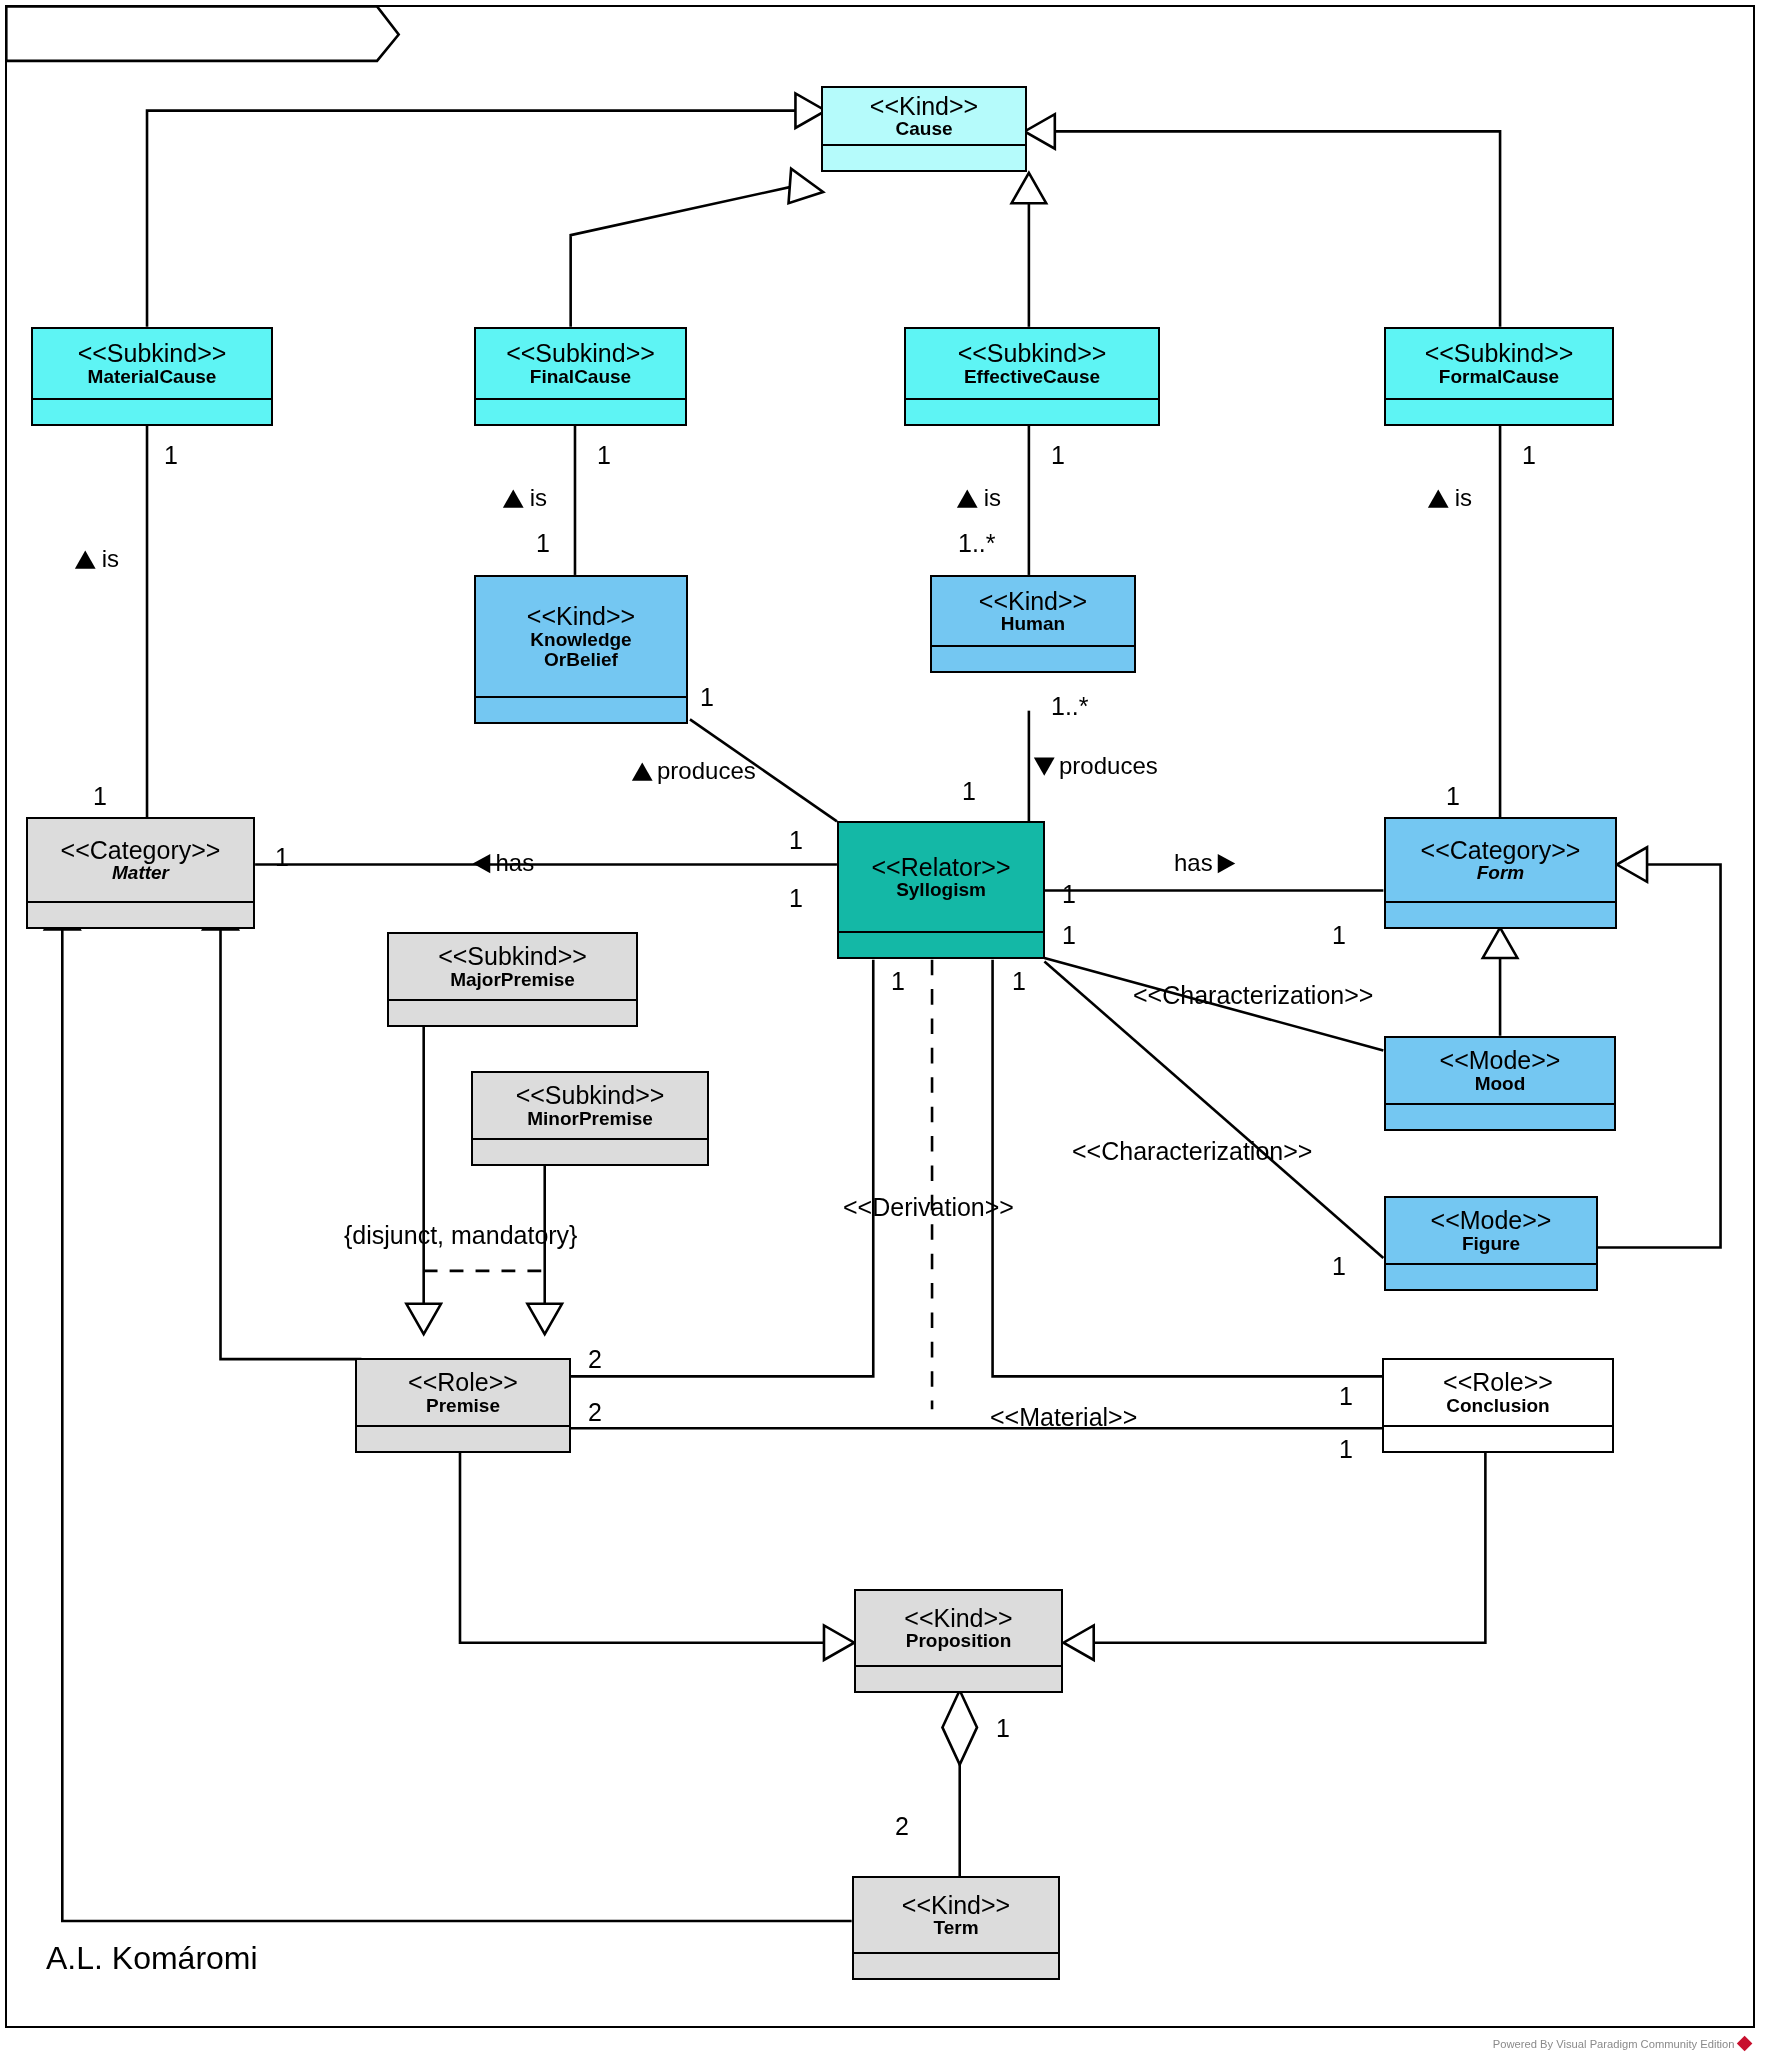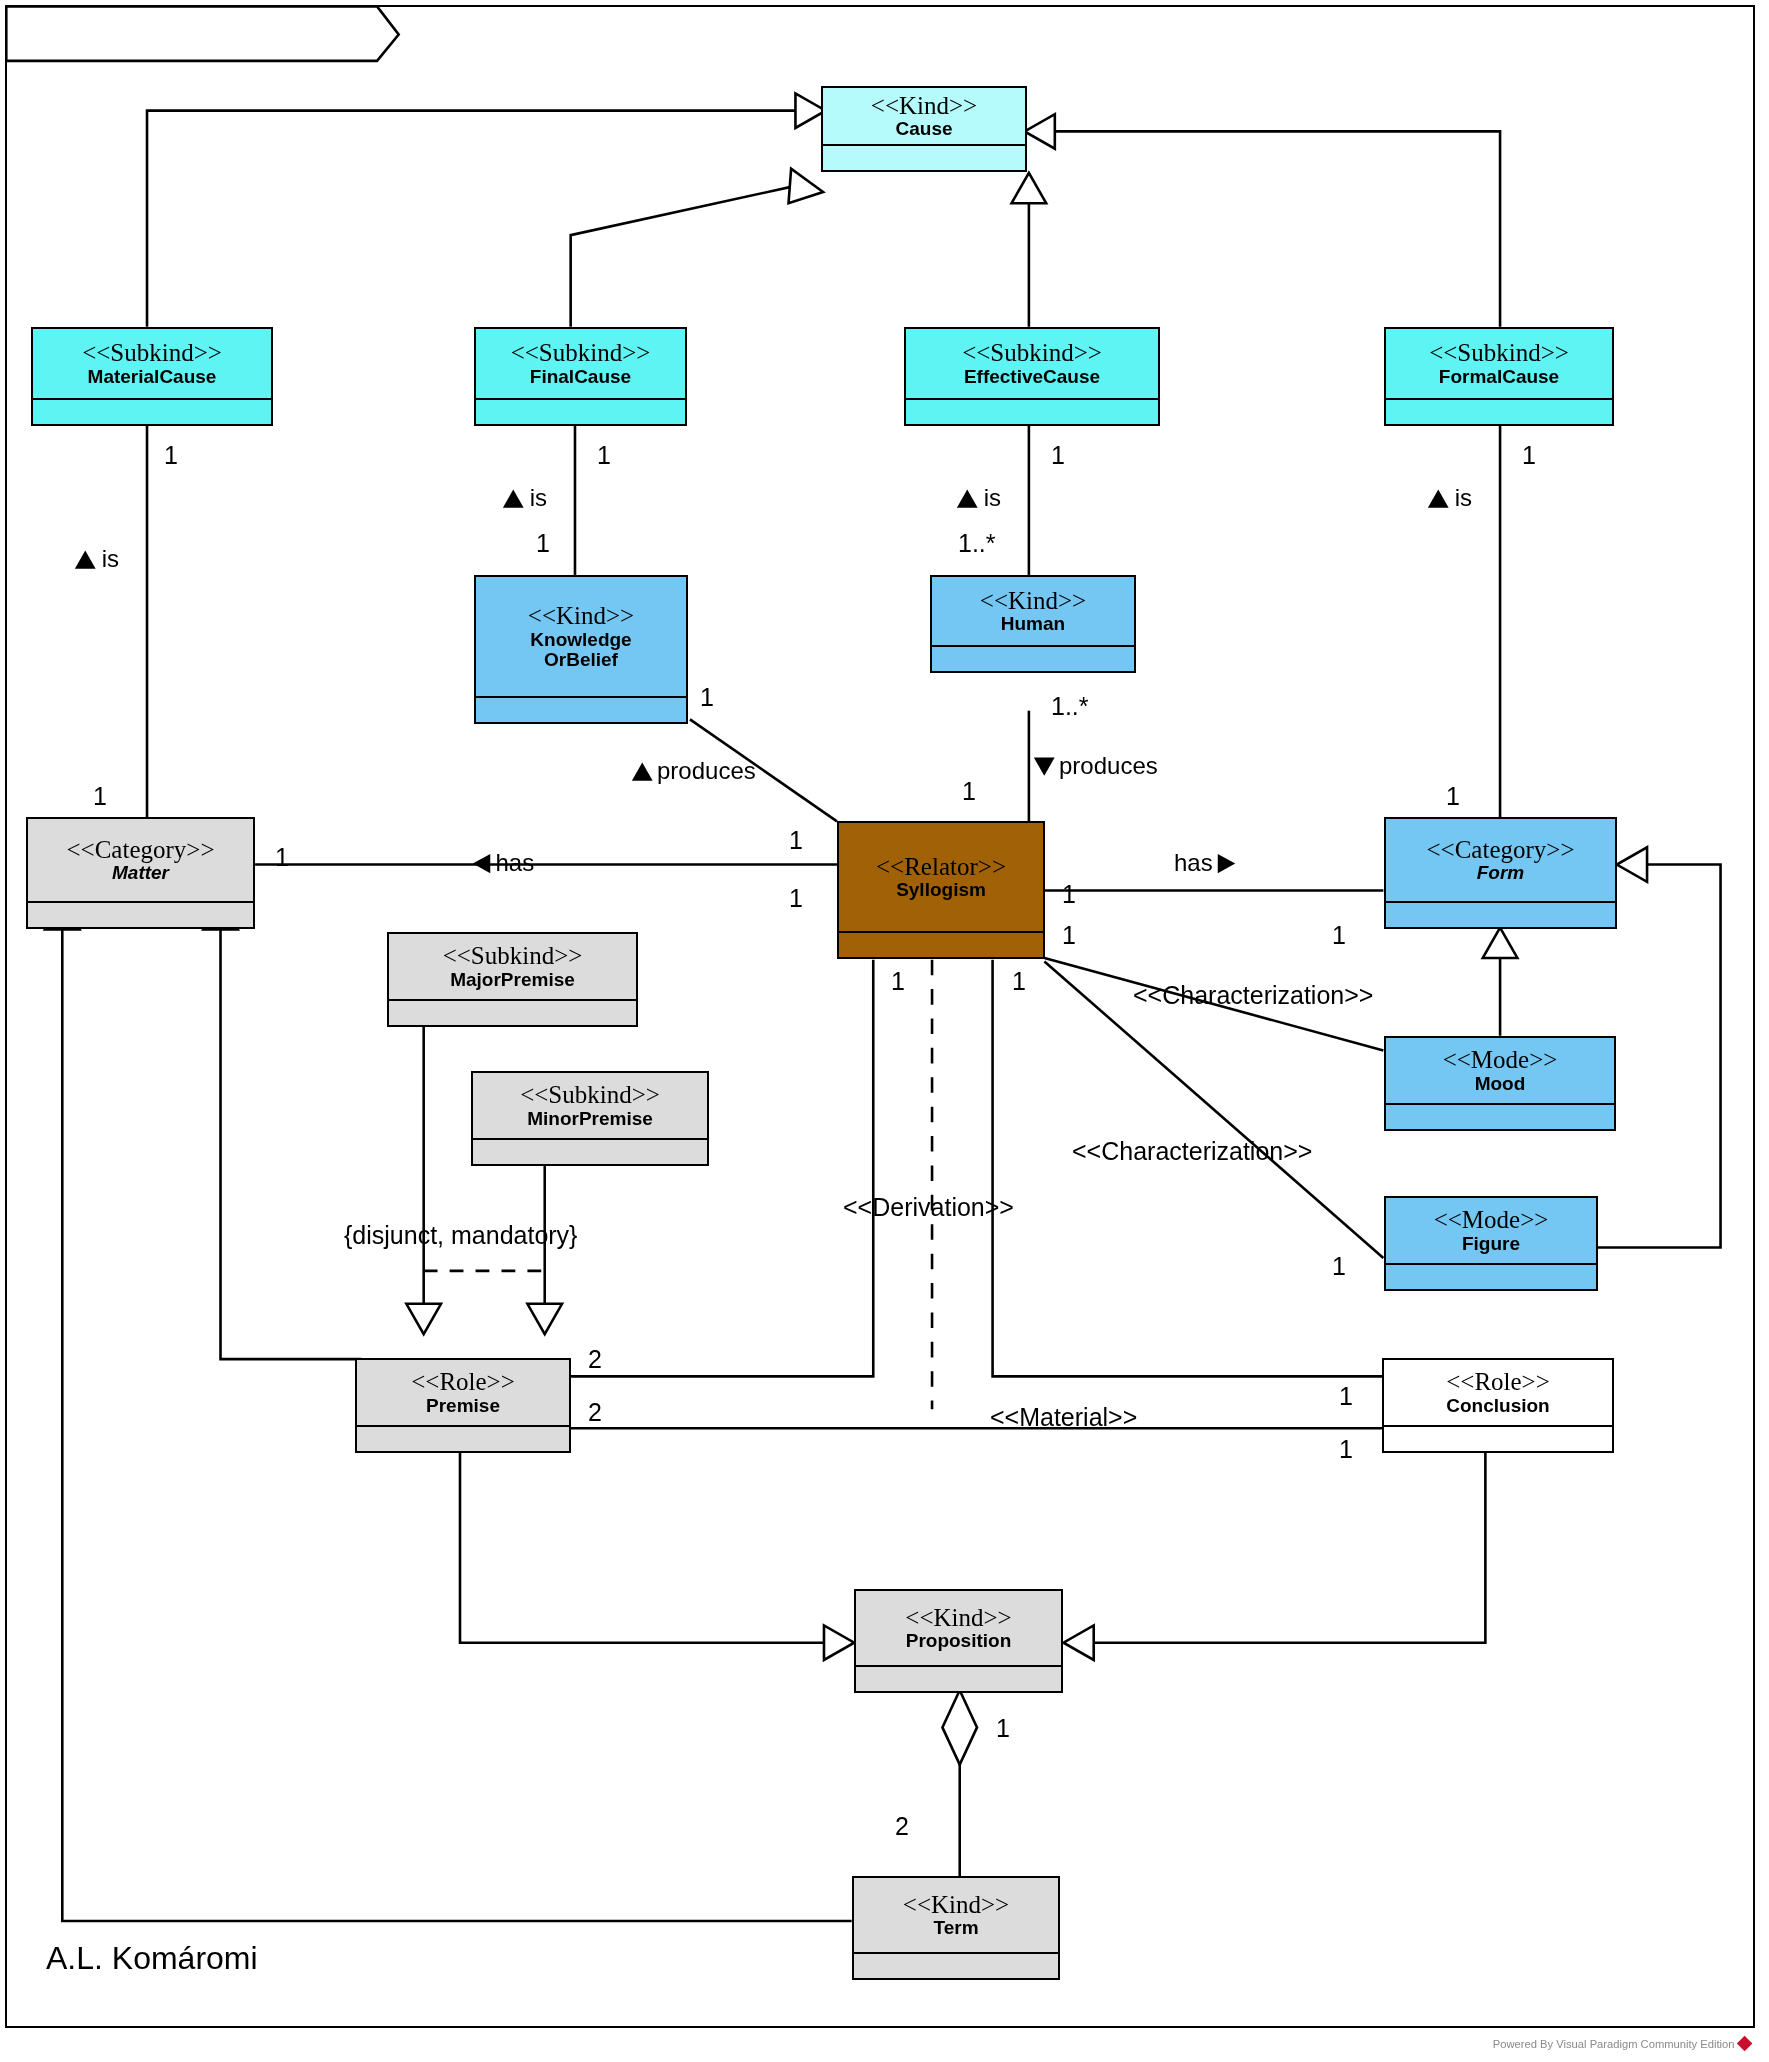--- a/index.html
+++ b/index.html
@@ -72,36 +72,35 @@
   .node .compartment {
     border-top: 2.6px solid #000;
     height: 24px;
     flex: 0 0 auto;
   }
   .stereotype {
     font-size: 25px;
     line-height: 1.05;
     color: #000;
     white-space: nowrap;
-    font-family: Liberation Serif, serif;
   }
   .nodename {
     font-size: 19px;
     font-weight: bold;
     line-height: 1.05;
     color: #000;
     white-space: nowrap;
     text-align: center;
   }
   .nodename.italic { font-style: italic; }
   
   .fill-cyan   { background: #b5fbfb; }
   .fill-cyan2  { background: #5ef4f4; }
   .fill-blue   { background: #74c7f2; }
-  .fill-pink   { background: #a16207; }
+  .fill-pink   { background: #14b8a6; }
   .fill-gray   { background: #dcdcdc; }
   .fill-white  { background: #ffffff; }
 
   
   .lbl {
     position: absolute;
     font-size: 24px;
     color: #000;
     white-space: nowrap;
     z-index: 4;

